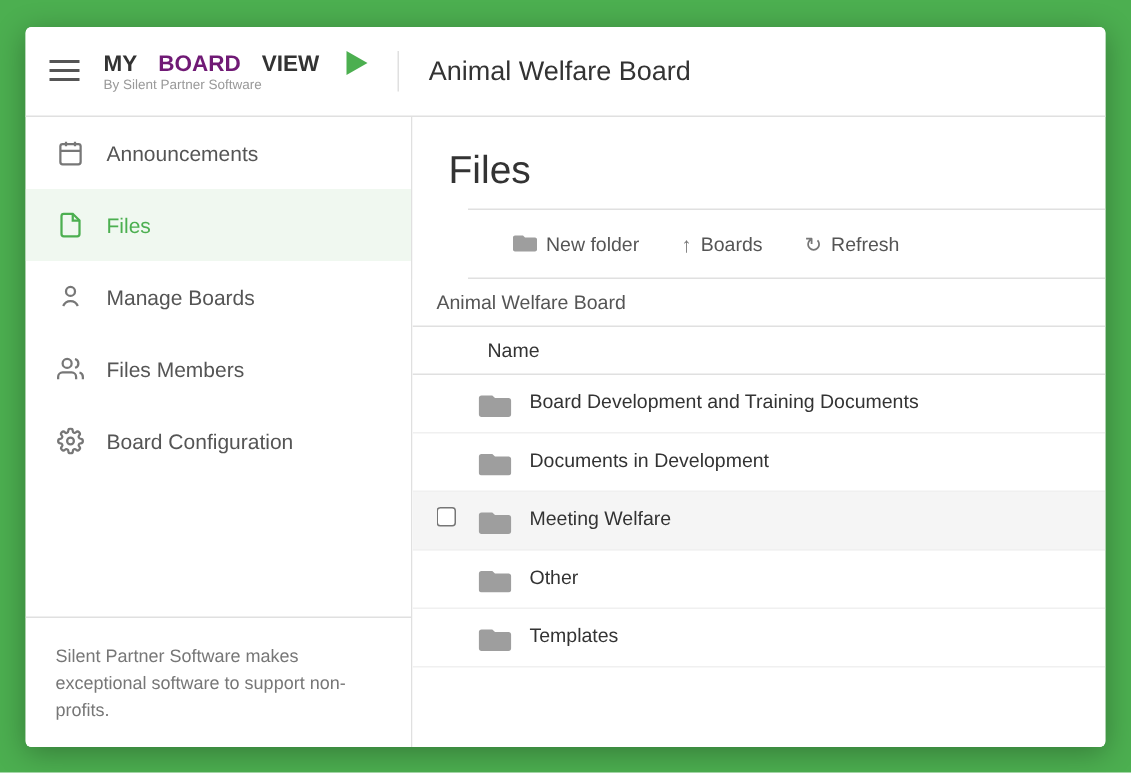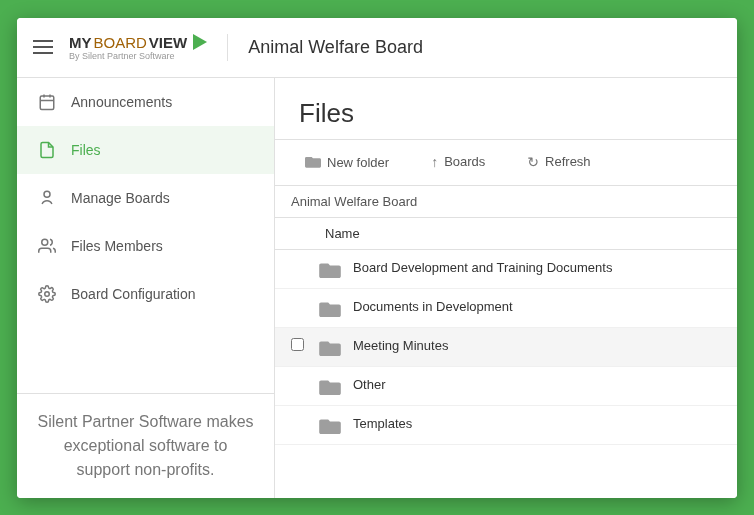--- a/index.html
+++ b/index.html
@@ -109,49 +109,49 @@
       display: flex;
       align-items: center;
       justify-content: center;
     }
     .sidebar-item.active .sidebar-icon {
       color: #4caf50;
     }
     .sidebar-footer {
       padding: 16px 20px;
       border-top: 1px solid #e0e0e0;
-      font-size: 16px;
+      font-size: 12px;
       color: #777;
       line-height: 1.5;
-      text-align: center;
     }
     
     .content {
       flex: 1;
       overflow: hidden;
       display: flex;
       flex-direction: column;
       background: #fff;
     }
     .content-header {
       padding: 20px 24px 10px;
     }
     .page-title {
       font-size: 26px;
       font-weight: 400;
       color: #333;
     }
     .toolbar {
       display: flex;
-      align-items: flex-start;
-      gap: 14px;
+      align-items: flex-end;
+      gap: 0;
       padding: 8px 16px;
       border-top: 1px solid #e0e0e0;
       border-bottom: 1px solid #e0e0e0;
       background: #fff;
+      margin-left: 37px;
     }
     .toolbar-btn {
       display: flex;
       align-items: center;
       gap: 6px;
       padding: 6px 14px;
       font-size: 13px;
       color: #555;
       cursor: pointer;
       background: none;
@@ -212,23 +212,23 @@
 <div class="app-window">
 
   <div class="header">
     <div class="menu-icon">
       <span></span>
         <span></span>
         <span></span>
     </div>
     <div class="logo-area">
       <div class="logo-block">
-        <div style="display:flex;align-items:center;gap:2px;">
+        <div style="display:flex;align-items:center;gap:14px;">
           <span style="font-size:15px;font-weight:700;color:#333;">MY </span>
-          <span style="font-size:15px;font-weight:400;color:#a16207;">BOARD</span>
+          <span style="font-size:15px;font-weight:700;color:#701a75;">BOARD</span>
           <span style="font-size:15px;font-weight:700;color:#333;"> VIEW</span>
           <span style="display:inline-block;width:0;height:0;border-top:8px solid transparent;border-bottom:8px solid transparent;border-left:14px solid #4caf50;margin-left:4px;"></span>
         </div>
         <span class="logo-tagline">By Silent Partner Software</span>
       </div>
     </div>
     <span class="header-board-name">Animal Welfare Board</span>
   </div>
 
   <div class="main">
@@ -346,21 +346,21 @@
           <span>Documents in Development</span>
         </div>
 
         <div class="file-row highlighted">
           <div class="checkbox-area">
             <input type="checkbox" style="">
           </div>
           <svg class="folder-icon-svg" width="22" height="18" viewBox="0 0 24 20">
               <path fill="#9e9e9e" d="M10 4H2C.9 4 0 4.9 0 6v12c0 1.1.9 2 2 2h20c1.1 0 2-.9 2-2V8c0-1.1-.9-2-2-2h-10l-2-2z"></path>
             </svg>
-          <span>Meeting Minutes</span>
+          <span>Meeting Welfare</span>
         </div>
 
         <div class="file-row">
           <div class="checkbox-area"></div>
           <svg class="folder-icon-svg" width="22" height="18" viewBox="0 0 24 20">
               <path fill="#9e9e9e" d="M10 4H2C.9 4 0 4.9 0 6v12c0 1.1.9 2 2 2h20c1.1 0 2-.9 2-2V8c0-1.1-.9-2-2-2h-10l-2-2z"></path>
             </svg>
           <span>Other</span>
         </div>
 

